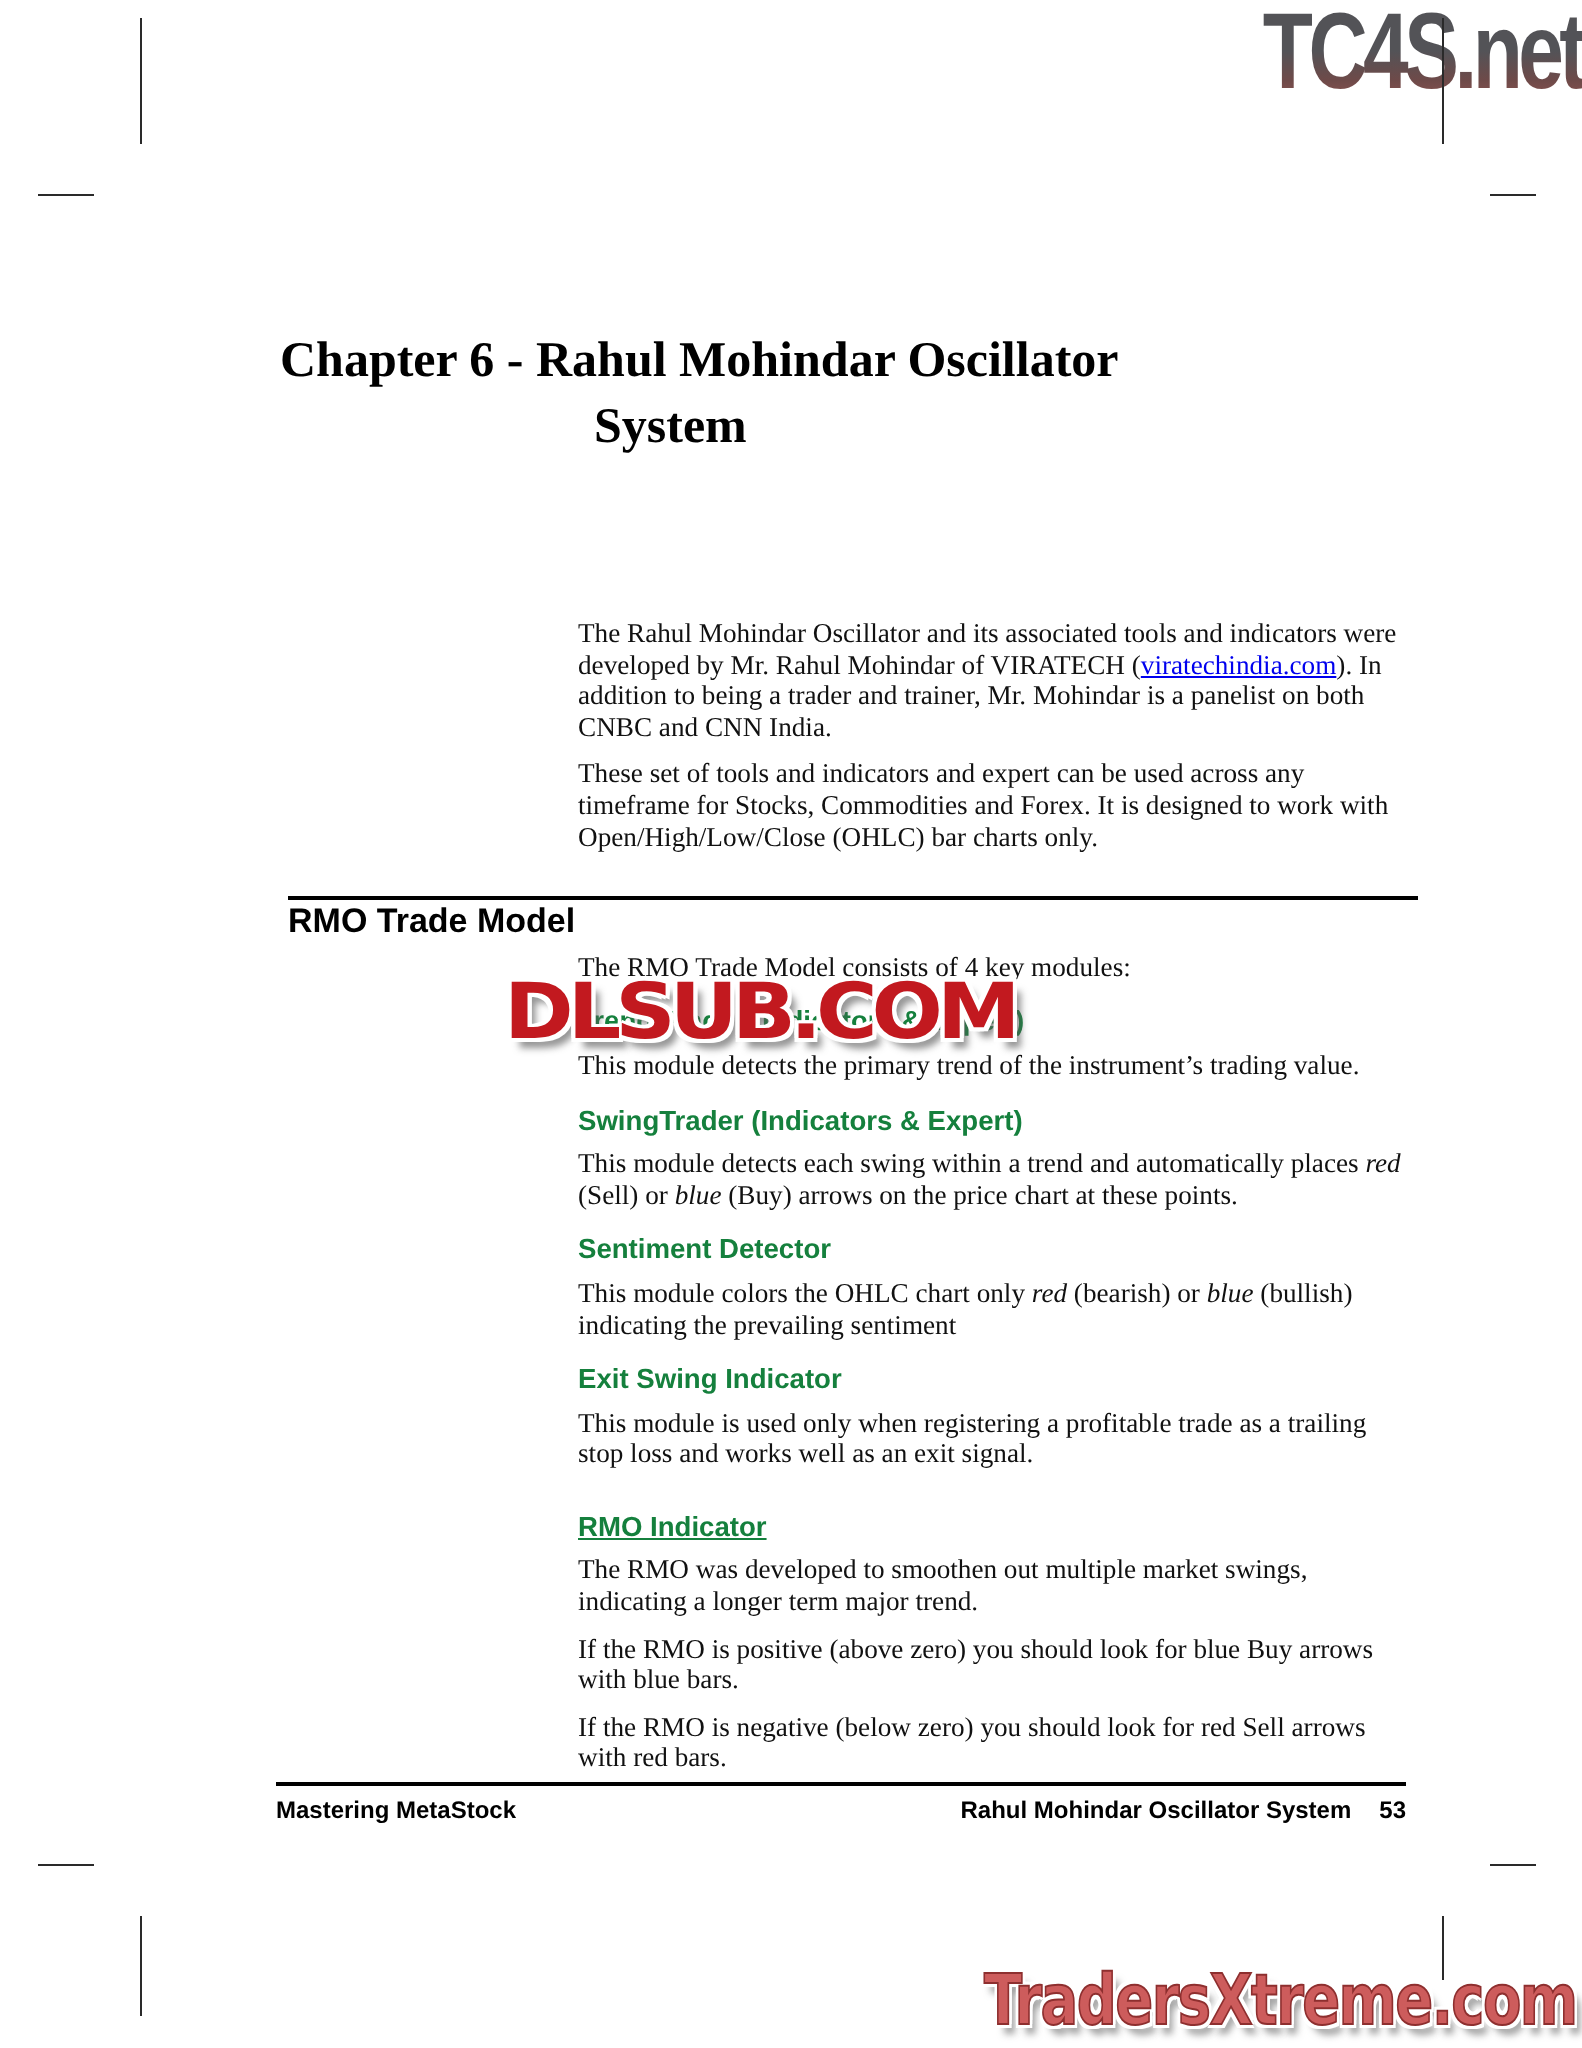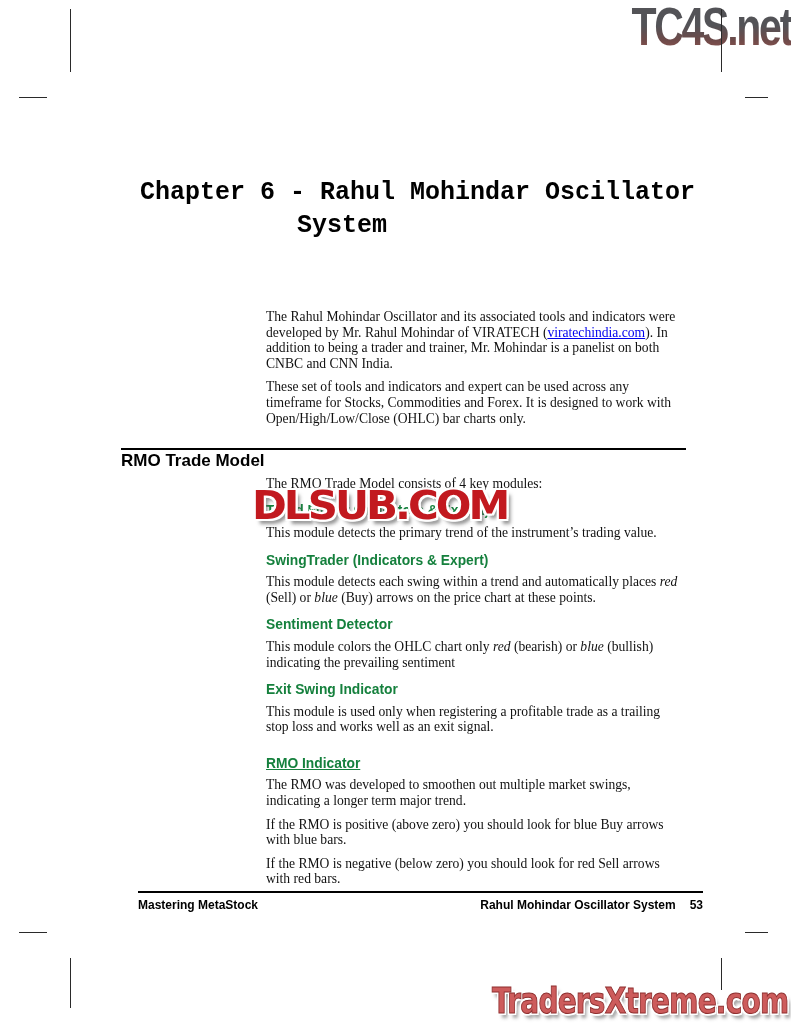--- a/index.html
+++ b/index.html
@@ -70,33 +70,33 @@
     transform-origin: bottom right;
     text-shadow:
       -2px -2px 0 #fff, 2px -2px 0 #fff, -2px 2px 0 #fff, 2px 2px 0 #fff,
       0 -2px 0 #fff, 0 2px 0 #fff, -2px 0 0 #fff, 2px 0 0 #fff,
       4px 5px 4px rgba(110,110,110,0.65);
   }
 
   
   .chapter-title {
     position: absolute;
-    left: 140px; top: 176px;
-    font-family: Liberation Mono, monospace;
+    left: 140px; top: 164px;
+    font-family: Liberation Serif, serif;
     font-weight: bold;
     font-size: 25px;
     line-height: 33px;
     color: #000;
   }
   .chapter-title .line2 { padding-left: 157px; }
 
   
   .content {
     position: absolute;
-    left: 121px; top: 309px;
+    left: 144px; top: 309px;
     width: 565px;
     font-size: 13.6px;
     line-height: 15.6px;
   }
   .content p { margin: 0 0 8px 145px; width: 419px; }
   .content p.nomargin { margin-bottom: 0; }
   .it { font-style: italic; }
   a.doclink { color: #0000ee; text-decoration: underline; cursor: pointer; }
 
   .section-rule {

